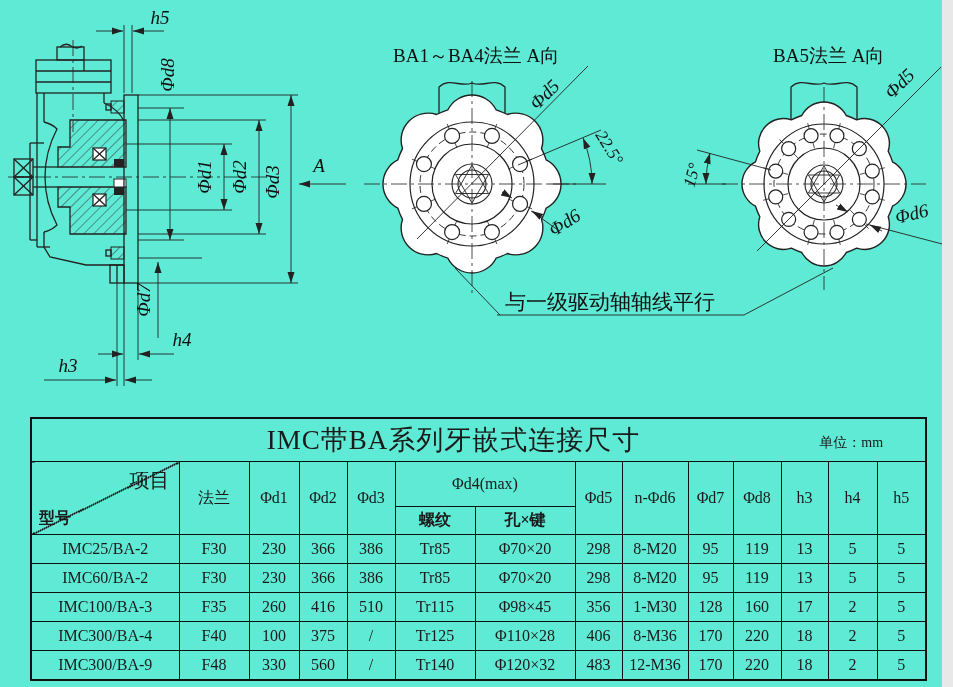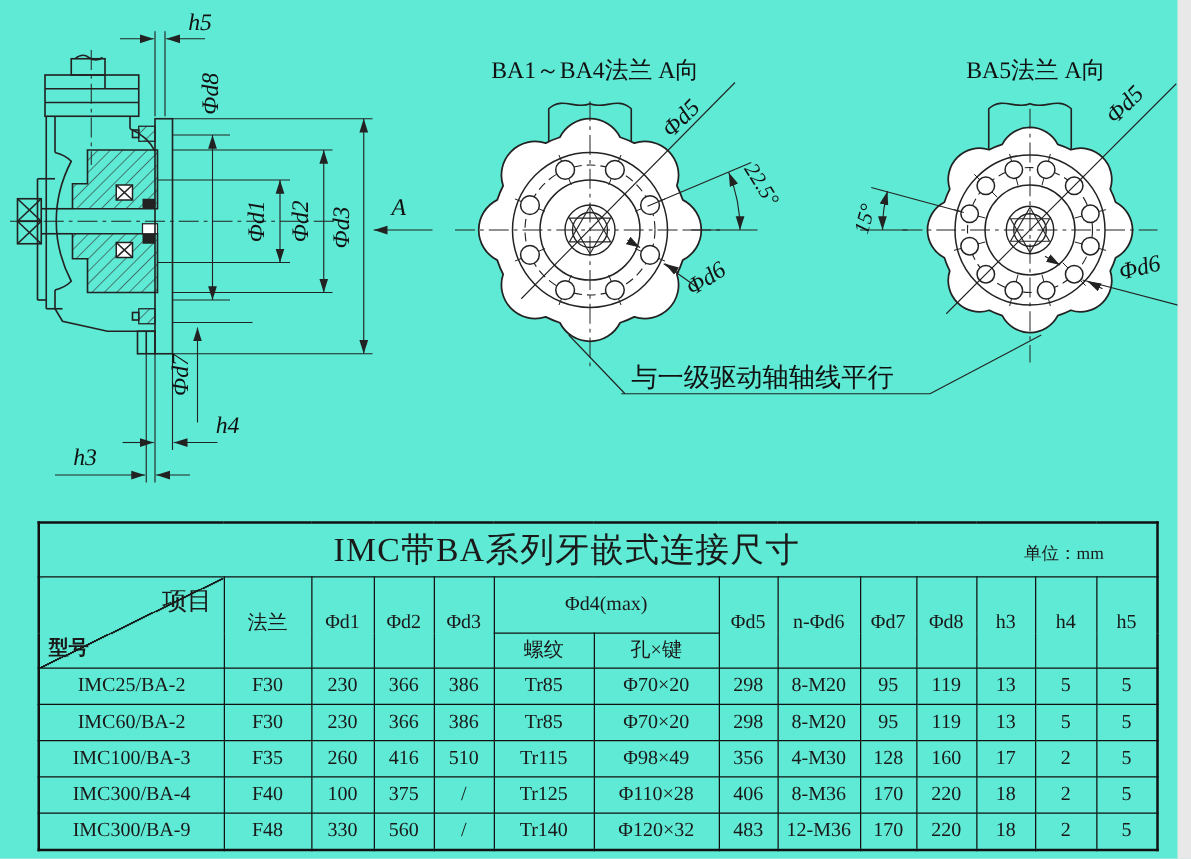--- a/index.html
+++ b/index.html
@@ -16,21 +16,21 @@
 
   table.dims{position:absolute;left:30px;top:417px;width:895px;border-collapse:collapse;
              table-layout:fixed;border:2px solid #111;}
   table.dims th,table.dims td{border:1px solid #111;text-align:center;vertical-align:middle;
              font-weight:normal;font-size:16px;padding:0;overflow:hidden;white-space:nowrap;}
   tr.title-row th{height:42px;border-bottom:1.5px solid #111;}
   .titlewrap{position:relative;width:100%;height:100%;display:flex;align-items:center;justify-content:center;padding-right:50px;box-sizing:border-box;}
   .t-main{font-size:27px;letter-spacing:1px;}
   .t-unit{position:absolute;right:42px;bottom:9px;font-size:14px;margin-left:16px;}
   tr.h1 th{height:44px;}
-  tr.h2 th{height:27px;}
+  tr.h2 th{height:27px;font-weight:bold;}
   tbody td{height:28px;}
   td.model{text-align:left;padding-left:7px;}
   th.corner{position:relative;background:
     linear-gradient(to bottom right,transparent calc(50% - 0.7px),#111 calc(50% - 0.7px),#111 calc(50% + 0.7px),transparent calc(50% + 0.7px));}
   .c-top{position:absolute;top:5px;right:9px;font-size:20px;}
   .c-bot{position:absolute;bottom:5px;left:7px;font-size:16px;font-weight:bold;}
 </style>
 </head>
 <body>
 
@@ -338,23 +338,23 @@
           <td>5</td>
           <td>5</td>
         </tr>
         <tr>
           <td class="model">IMC100/BA-3</td>
           <td>F35</td>
           <td>260</td>
           <td>416</td>
           <td>510</td>
           <td>Tr115</td>
-          <td>Φ98×49</td>
+          <td>Φ98×45</td>
           <td>356</td>
-          <td>4-M30</td>
+          <td>1-M30</td>
           <td>128</td>
           <td>160</td>
           <td>17</td>
           <td>2</td>
           <td>5</td>
         </tr>
         <tr>
           <td class="model">IMC300/BA-4</td>
           <td>F40</td>
           <td>100</td>

